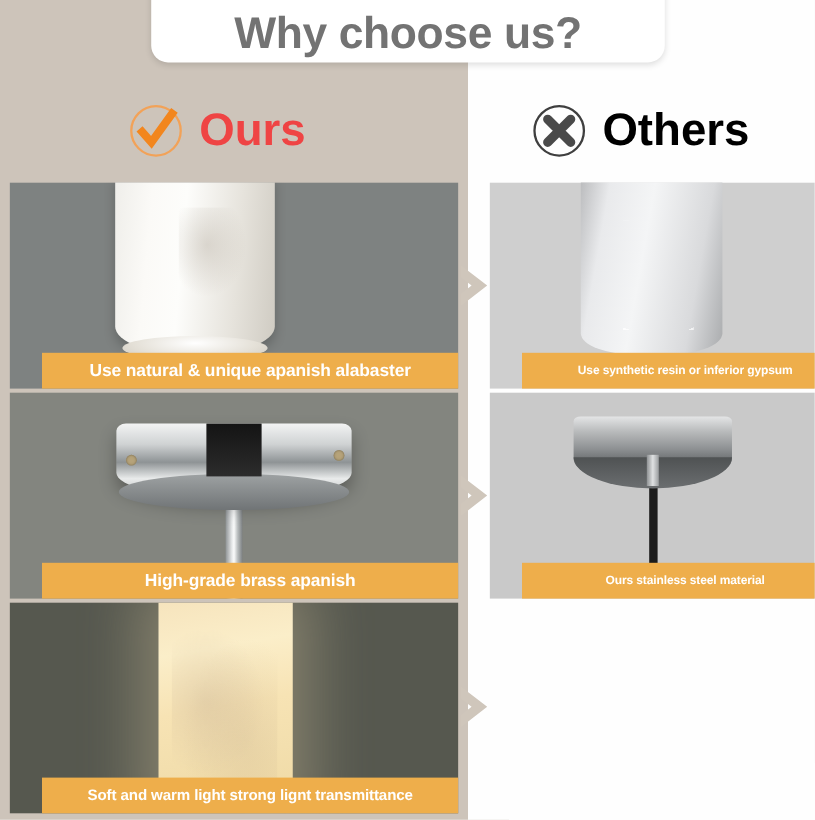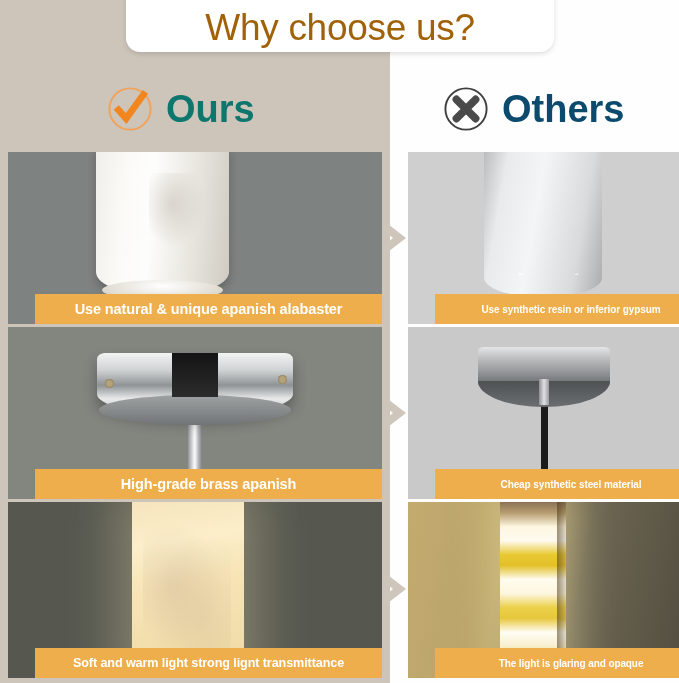--- a/index.html
+++ b/index.html
@@ -18,30 +18,30 @@
 
   
   .title-banner{
     position:absolute;left:126px;top:-26px;width:428px;height:78px;
     background:#ffffff;border-radius:14px;
     box-shadow:0 2px 5px rgba(0,0,0,.13);
     display:flex;align-items:flex-end;justify-content:center;
     padding-bottom:6px;box-sizing:border-box;z-index:6;
   }
   .title-text{
-    font-size:37px;font-weight:normal;color:#a16207;letter-spacing:-.3px;line-height:1;
+    font-size:37px;font-weight:bold;color:#737373;letter-spacing:-.3px;line-height:1;
   }
 
   
   .hdr{position:absolute;top:86px;display:flex;align-items:center;gap:13px;z-index:4;}
   .hdr-left{left:107px;}
   .hdr-right{left:443px;}
   .hdr-label{font-size:38px;font-weight:bold;line-height:1;}
-  .hdr-left .hdr-label{color:#0f766e;}
-  .hdr-right .hdr-label{color:#0c4a6e;}
+  .hdr-left .hdr-label{color:#ef4444;}
+  .hdr-right .hdr-label{color:#000000;}
 
   .ico{width:46px;height:46px;flex:0 0 46px;}
   .cell{position:absolute;overflow:hidden;}
   .photo{position:absolute;inset:0;overflow:hidden;}
 
   .cap{
     position:absolute;left:0;right:0;bottom:0;height:30px;
     background:#eeae4b;
     display:flex;align-items:center;justify-content:center;
     color:#ffffff;font-size:14.5px;font-weight:bold;
@@ -241,44 +241,35 @@
 
   <div class="cell R r2">
     <div class="photo">
       <div class="wall-lite2"></div>
       <div class="cord-other"></div>
       <div class="canopy-other">
           <div class="rim"></div>
         </div>
       <div class="conn"></div>
     </div>
-    <div class="cap small">Cheap synthetic steel material</div>
+    <div class="cap small">Ours stainless steel material</div>
   </div>
 
   <svg class="arrow a2" viewBox="0 0 32 46">
     <path d="M4 6 L26 23 L4 40 L4 30 L13 23 L4 16 Z" fill="#cfc6bb"></path>
   </svg>
 
   <div class="cell L r3">
     <div class="photo">
       <div class="dark-room"></div>
       <div class="slab-ours">
           <div class="fig"></div>
         </div>
     </div>
     <div class="cap tiny">Soft and warm light strong lignt transmittance</div>
   </div>
 
-  <div class="cell R r3">
-    <div class="photo">
-      <div class="glare-room"></div>
-      <div class="slab-other">
-          <div class="edge"></div>
-        </div>
-    </div>
-    <div class="cap small">The light is glaring and opaque</div>
-  </div>
 
   <svg class="arrow a3" viewBox="0 0 32 46">
     <path d="M4 6 L26 23 L4 40 L4 30 L13 23 L4 16 Z" fill="#cfc6bb"></path>
   </svg>
 
 </div>
 
 </body></html>

